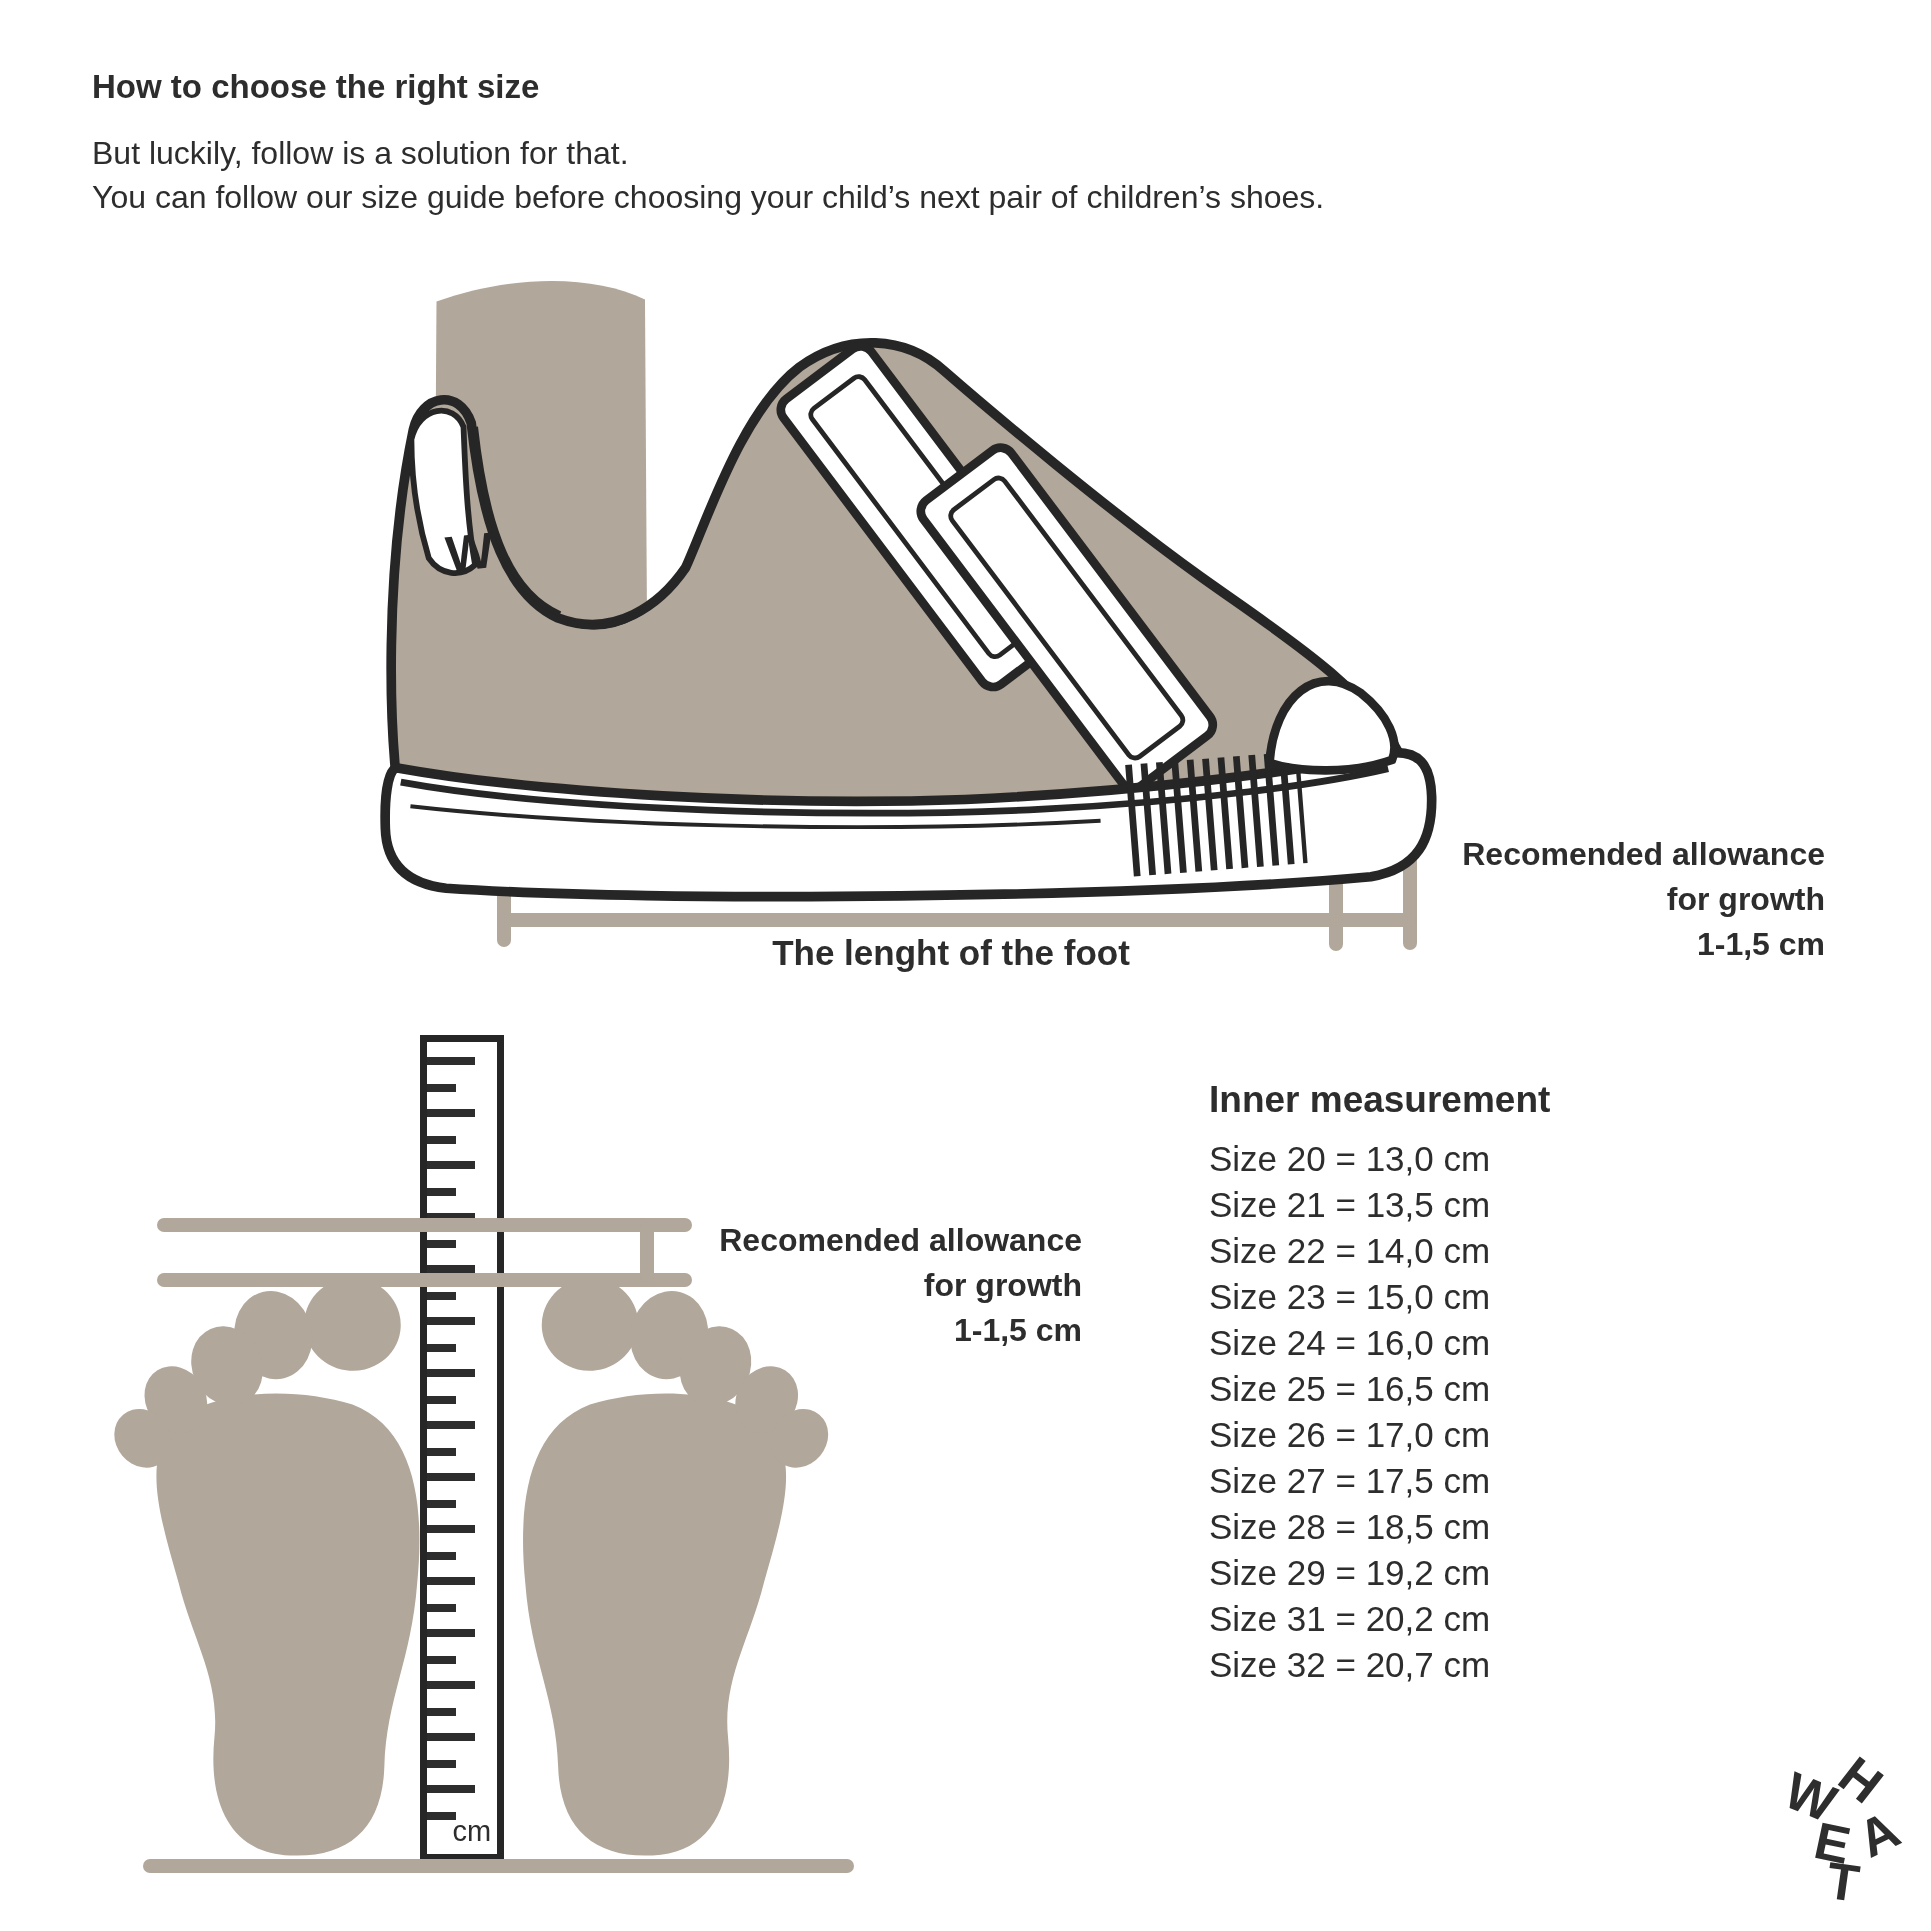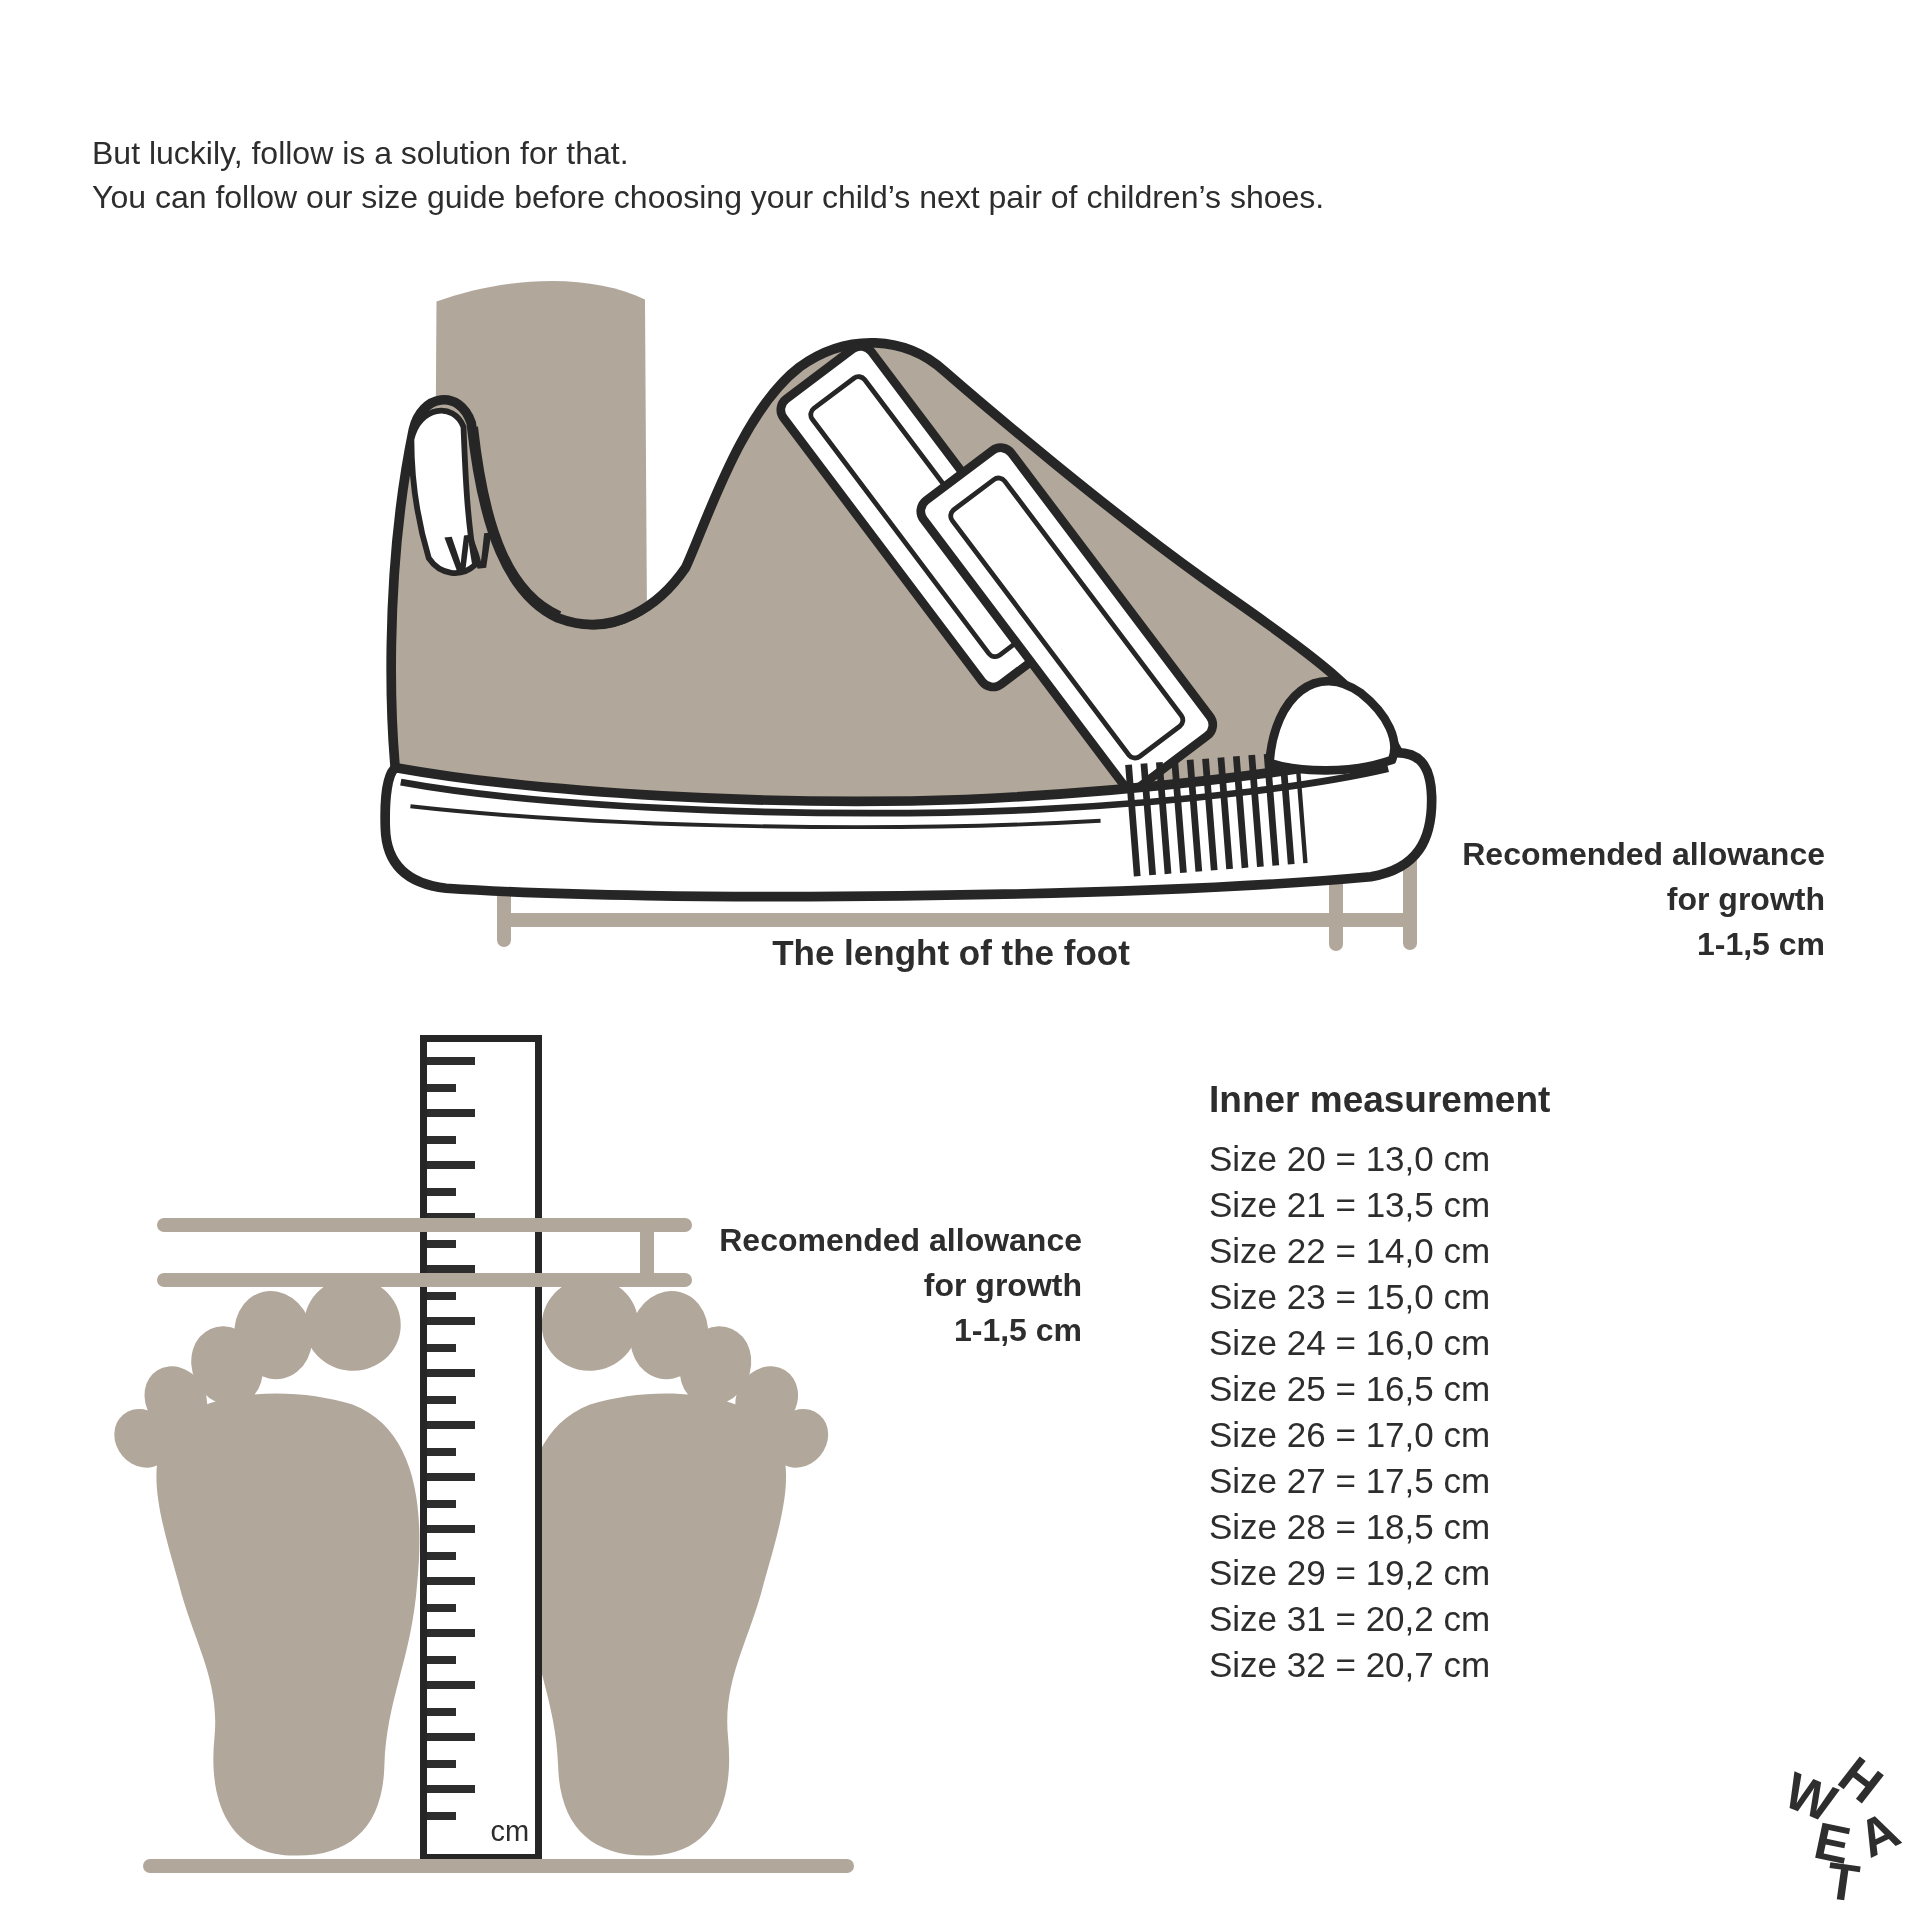--- a/index.html
+++ b/index.html
@@ -22,39 +22,40 @@
 
   
   .size-table { left:1209px; top:1079px; }
   .size-table-title { font-size:37px; font-weight:bold; margin:0 0 15.4px 0; }
   .size-row { font-size:35px; line-height:46px; font-weight:normal; }
 
   
   .tline { position:absolute; background:#b1a79a; border-radius:7.7px; }
 
   
-  .ruler { left:420px; top:1035px; width:122px; height:826px; background:#ffffff;
+  .ruler { left:420px; top:1035px; width:84px; height:826px; background:#ffffff;
            border:7.7px solid #262626; box-sizing:border-box; z-index:2; }
   .ticks-long, .ticks-short { position:absolute; left:0; }
   .ticks-long  { top:15.4px; bottom:17.4px; width:48px;
     background:repeating-linear-gradient(to bottom,#2d2d2d 0 7.7px,transparent 7.7px 52px); }
   .ticks-short { top:42px; bottom:11.6px; width:29px;
     background:repeating-linear-gradient(to bottom,#2d2d2d 0 7.7px,transparent 7.7px 52px); }
   .ruler-unit { position:absolute; right:5.8px; bottom:5.8px; font-size:29px; color:#2d2d2d; }
 
   .z0 { z-index:0; } .z1 { z-index:1; } .z3 { z-index:3; } .z4 { z-index:4; }
 
   
   .brand-letter { position:absolute; font-weight:bold; font-size:52px; color:#2e2e2e; }
 </style>
 </head>
 <body>
 
 <div class="page">
 
+  <div class="abs title">How to choose the right size</div>
   <div class="abs intro">
     <div>But luckily, follow is a solution for that.</div>
     <div>You can follow our size guide before choosing your child’s next pair of children’s shoes.</div>
   </div>
 
   <div class="tline z0" style="left:497px; top:821px; width:13.5px; height:126px;"></div>
   <div class="tline z0" style="left:1329px; top:792px; width:13.5px; height:159px;"></div>
   <div class="tline z0" style="left:1403px; top:813px; width:13.5px; height:137px;"></div>
   <div class="tline z0" style="left:497px; top:913px; width:919px; height:13.5px;"></div>
 

